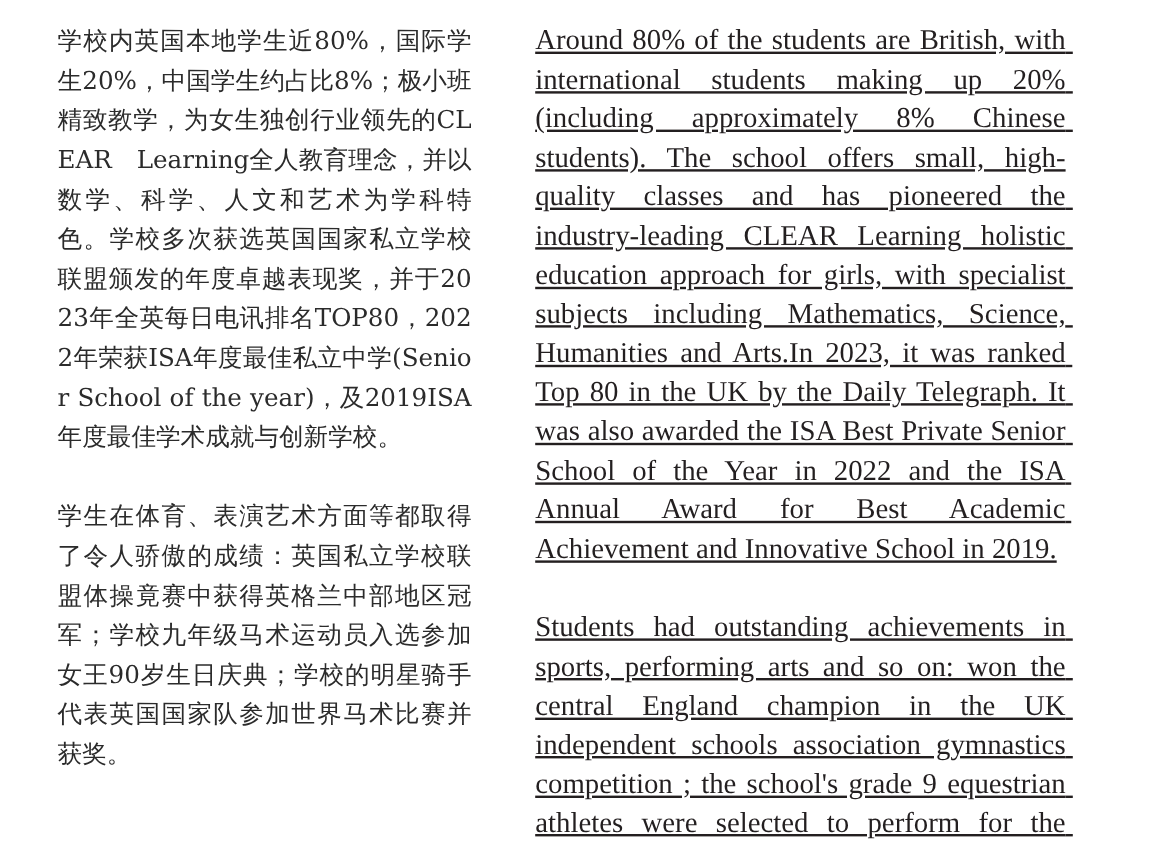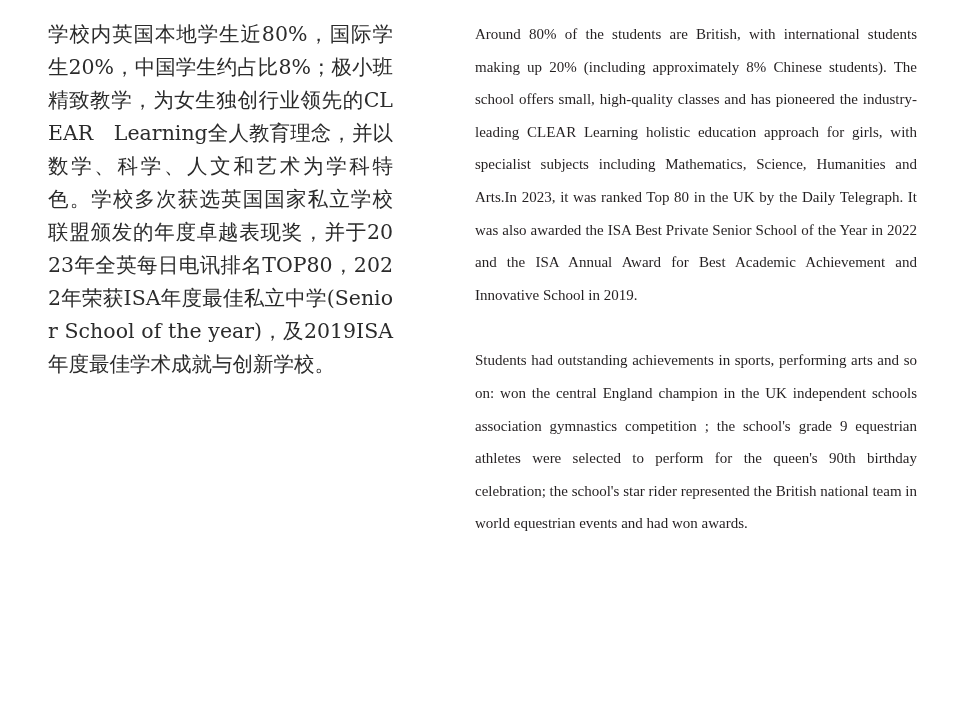--- a/index.html
+++ b/index.html
@@ -25,21 +25,20 @@
 
   .columns {
     position: absolute;
     left: 0;
     top: 0;
     width: 958px;
     height: 703px;
     display: flex;
     flex-direction: row;
     align-items: flex-start;
-    gap: 29px;
   }
 
   .column {
     box-sizing: border-box;
   }
 
   
   .col-zh {
     width: 393px;
     padding: 18px 0 0 48px;
@@ -63,41 +62,43 @@
   }
 
   
   .col-en {
     width: 565px;
     padding: 18px 70px 0 53px;
   }
   .col-en .para {
     width: 442px;
     margin: 0 0 33px 0;
-    font-size: 15px;
+    font-size: 24px;
     line-height: 32.6px;
     text-align: justify;
     text-align-last: left;
     color: #231f20;
     font-family: "Liberation Serif", "DejaVu Serif", serif;
     hyphens: manual;
     white-space: pre-wrap;
+    text-decoration: underline;
   }
   .col-en .para:last-child {
     margin-bottom: 4px;
   }
 </style>
 </head>
 <body>
 
 <div class="page">
   <div class="columns">
 
     <div class="column col-zh">
       <p class="para">学校内英国本地学生近80%，国际学生20%，中国学生约占比8%；极小班精致教学，为女生独创行业领先的CLEAR　Learning全人教育理念，并以数学、科学、人文和艺术为学科特色。学校多次获选英国国家私立学校联盟颁发的年度卓越表现奖，并于2023年全英每日电讯排名TOP80，2022年荣获ISA年度最佳私立中学(Senior School of the year)，及2019ISA年度最佳学术成就与创新学校。</p>
+      <p class="para">学生在体育、表演艺术方面等都取得了令人骄傲的成绩：英国私立学校联盟体操竟赛中获得英格兰中部地区冠军；学校九年级马术运动员入选参加女王90岁生日庆典；学校的明星骑手代表英国国家队参加世界马术比赛并获奖。</p>
     </div>
 
     <div class="column col-en">
       <p class="para">Around 80% of the students are British, with international students making up 20% (including approximately 8% Chinese students). The school offers small, high-quality classes and has pioneered the industry-leading CLEAR Learning holistic education approach for girls, with specialist subjects including Mathematics, Science, Humanities and Arts.In 2023, it was ranked Top 80 in the UK by the Daily Telegraph. It was also awarded the ISA Best Private Senior School of the Year in 2022 and the ISA Annual Award for Best Academic Achievement and Innovative School in 2019.</p>
       <p class="para">Students had outstanding achievements in sports, performing arts and so on: won the central England champion in the UK independent schools association gymnastics competition ; the school's grade 9 equestrian athletes were selected to perform for the queen's 90th birthday celebration; the school's star rider represented the British national team in world equestrian events and had won awards.</p>
     </div>
 
   </div>
 </div>
 

